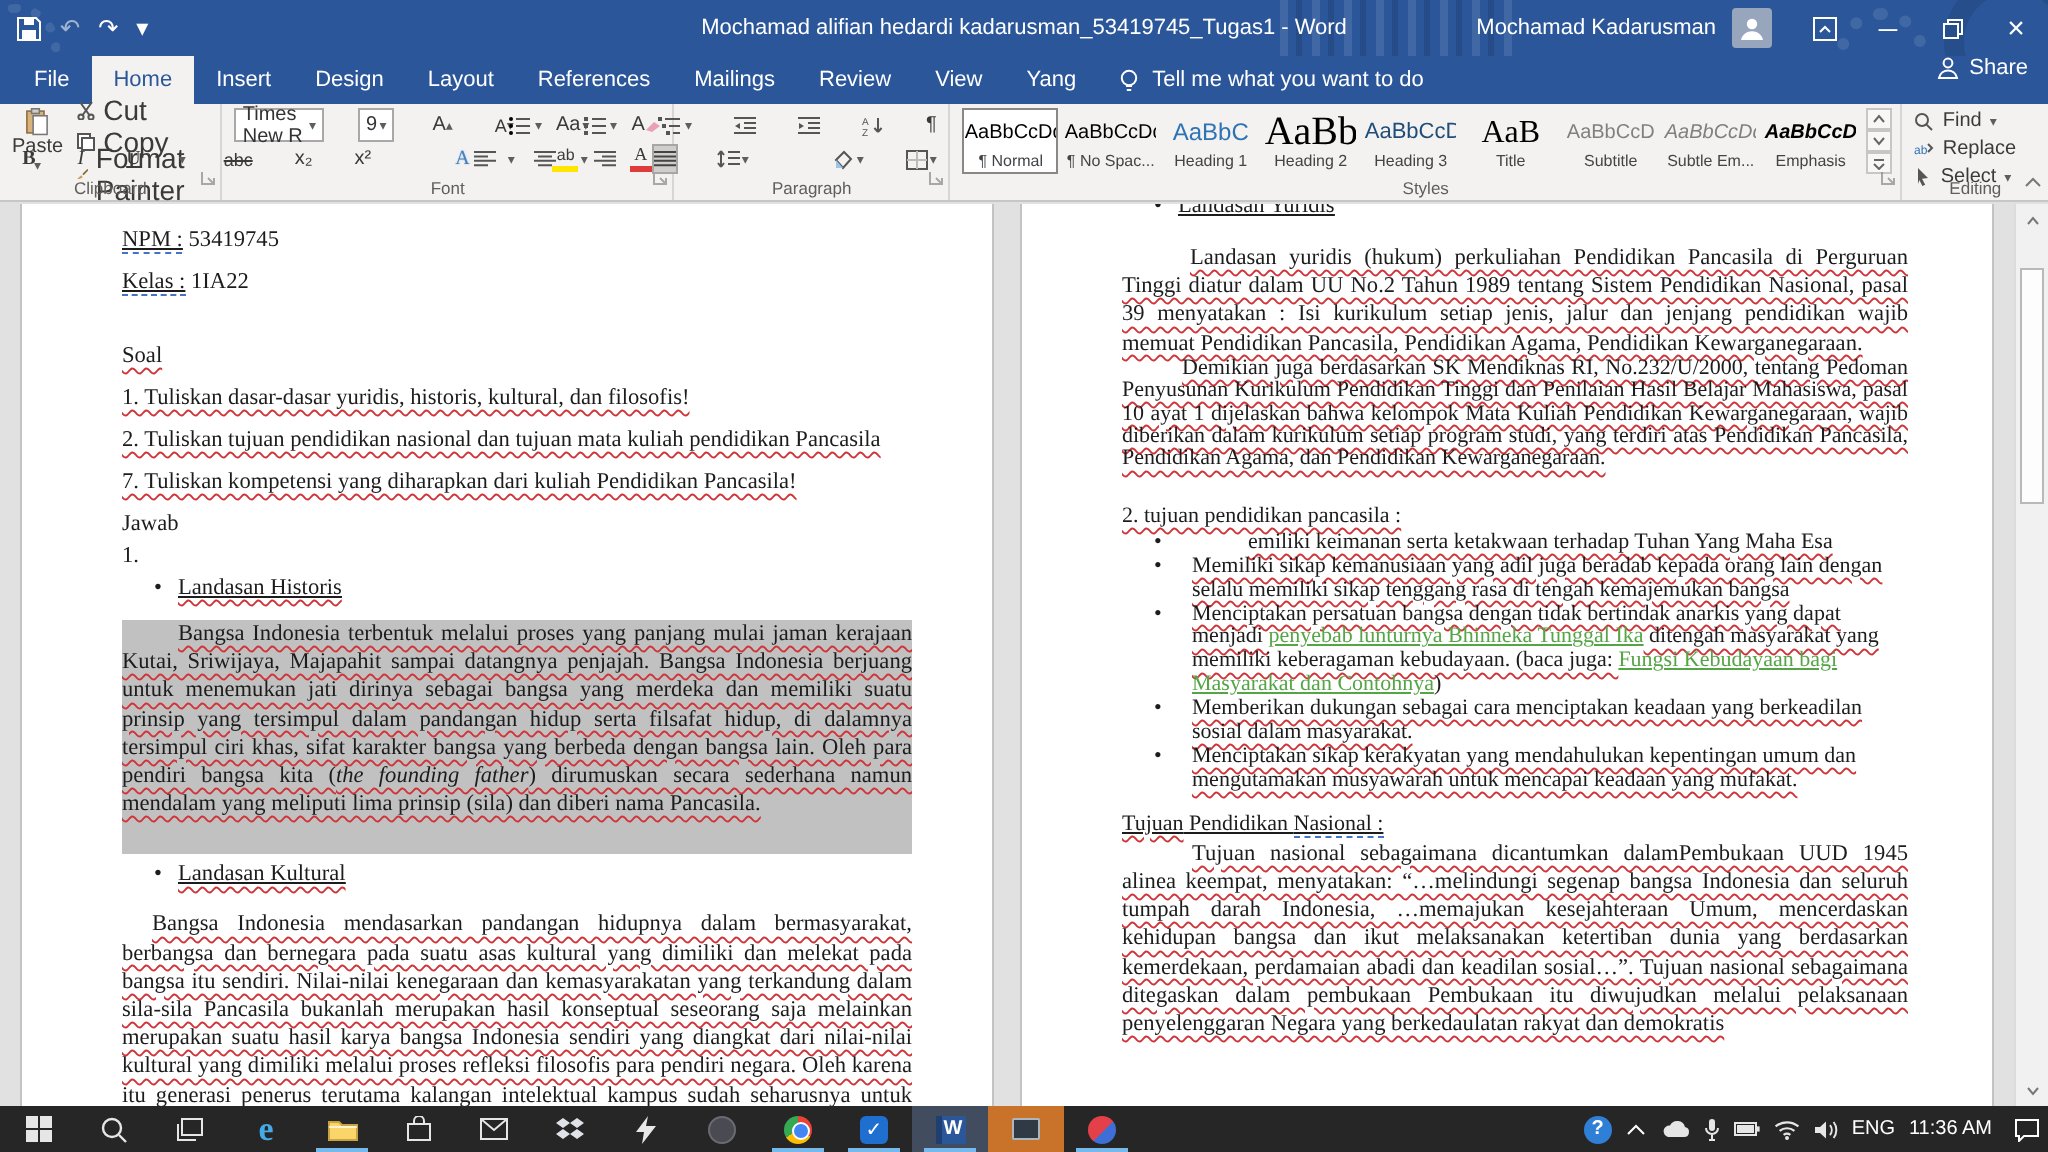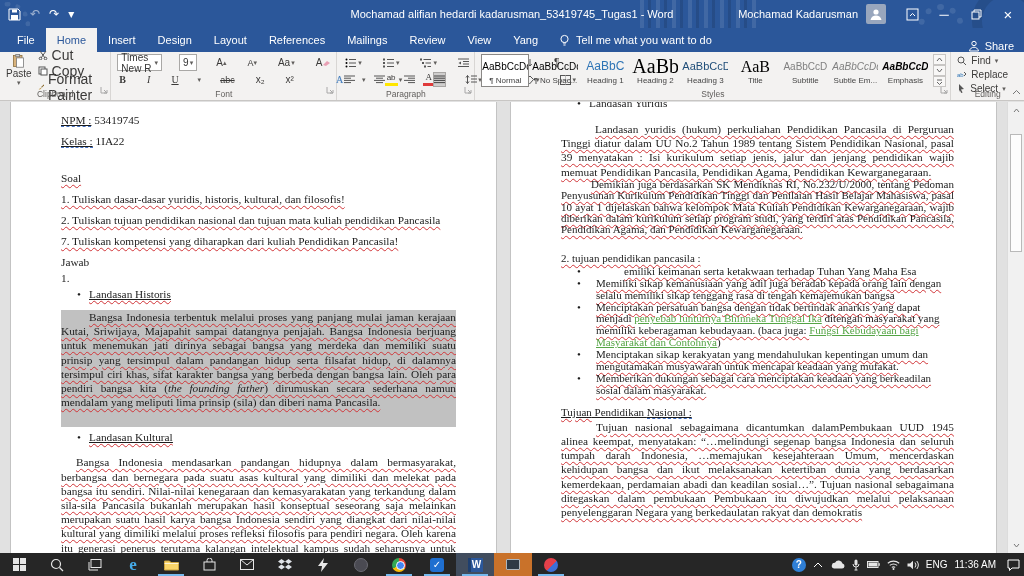--- a/index.html
+++ b/index.html
@@ -20,28 +20,28 @@
 .tb-right { position:absolute; right:0; top:0; height:28px; display:flex; align-items:center; z-index:3; }
 .tb-user { color:#fff; font-size:11px; margin-right:8px; }
 .tb-avatar { width:20px; height:20px; background:#98a6bd; border-radius:2px; margin-right:10px; display:flex; align-items:center; justify-content:center; }
 .winbtn { width:32px; height:28px; display:flex; align-items:center; justify-content:center; color:#fff; font-size:13px; }
 
 
 .menubar { position:absolute; top:28px; left:0; width:1024px; height:24px; background:#2b579a; display:flex; align-items:stretch; padding-left:6px; }
 .mtab { color:#fff; font-size:11px; padding:0 11px; display:flex; align-items:center; }
 .mtab.active { background:#f3f2f1; color:#2b579a; }
 .tellme { display:flex; align-items:center; gap:6px; color:#fff; font-size:11px; padding:0 10px; }
-.share { position:absolute; right:10px; top:0; height:24px; display:flex; align-items:flex-end; gap:5px; color:#fff; font-size:11px; }
+.share { position:absolute; right:10px; top:0; height:24px; display:flex; align-items:flex-start; gap:5px; color:#fff; font-size:11px; }
 
 
 .ribbon { position:absolute; top:52px; left:0; width:1024px; height:49px; background:#f3f2f1; border-bottom:1px solid #c8c6c4; display:flex; }
 .rgroup { position:relative; height:100%; border-right:1px solid #d8d6d4; padding:2px 4px 13px 6px; }
 .glabel { position:absolute; bottom:1px; left:0; right:0; text-align:center; font-size:8.5px; color:#605e5c; }
 .launcher { position:absolute; right:2px; bottom:2px; opacity:.7; }
-.rrow { display:flex; align-items:center; gap:17px; height:17px; }
+.rrow { display:flex; align-items:center; gap:17px; height:17px;justify-content:flex-end; }
 .rbtn { font-size:10px; color:#3b3a39; display:flex; align-items:center; gap:1px; padding:0 2px; }
 .caret { font-size:7px; color:#605e5c; }
 .combo { border:1px solid #a9a8a6; background:#fff; font-size:10px; color:#333; height:17px; display:flex; align-items:center; justify-content:space-between; padding:0 3px; }
 .vdiv { width:1px; height:14px; background:#d8d6d4; margin:0 2px; }
 
 .clip-wrap { display:flex; gap:6px; height:100%; }
 .paste-btn { width:36px; display:flex; flex-direction:column; align-items:center; justify-content:center; font-size:10px; color:#3b3a39; }
 .clip-col { display:flex; flex-direction:column; justify-content:center; gap:2px; }
 .clip-item { display:flex; align-items:center; gap:4px; font-size:14px; color:#3b3a39; height:14px; }
 
@@ -525,22 +525,22 @@
 
     <div class="page page-right doc">
       <div class="bullet-h clip-head" style="margin-top:5px"><span class="usolid"><span class="sq">Landasan Yuridis</span></span></div>
       <div class="rp-par1 sq" style="margin-top:14px">Landasan yuridis (hukum) perkuliahan Pendidikan Pancasila di Perguruan Tinggi diatur dalam UU No.2 Tahun 1989 tentang Sistem Pendidikan Nasional, pasal 39 menyatakan : Isi kurikulum setiap jenis, jalur dan jenjang pendidikan wajib memuat Pendidikan Pancasila, Pendidikan Agama, Pendidikan Kewarganegaraan.</div>
       <div class="rp-par2 sq">Demikian juga berdasarkan SK Mendiknas RI, No.232/U/2000, tentang Pedoman Penyusunan Kurikulum Pendidikan Tinggi dan Penilaian Hasil Belajar Mahasiswa, pasal 10 ayat 1 dijelaskan bahwa kelompok Mata Kuliah Pendidikan Kewarganegaraan, wajib diberikan dalam kurikulum setiap program studi, yang terdiri atas Pendidikan Pancasila, Pendidikan Agama, dan Pendidikan Kewarganegaraan.</div>
       <div class="sq" style="margin-top:16px; font-size:11px">2. tujuan pendidikan pancasila :</div>
       <div class="rp-bullets">
         <div class="rb sq"><span class="b1-indent">emiliki keimanan serta ketakwaan terhadap Tuhan Yang Maha Esa</span></div>
         <div class="rb sq">Memiliki sikap kemanusiaan yang adil juga beradab kepada orang lain dengan selalu memiliki sikap tenggang rasa di tengah kemajemukan bangsa</div>
         <div class="rb"><span class="sq">Menciptakan persatuan bangsa dengan tidak bertindak anarkis yang dapat menjadi </span><span class="glink">penyebab lunturnya Bhinneka Tunggal Ika</span><span class="sq"> ditengah masyarakat yang memiliki keberagaman kebudayaan. (baca juga: </span><span class="glink">Fungsi Kebudayaan bagi Masyarakat dan Contohnya</span><span>)</span></div>
+        <div class="rb sq">Memberikan dukungan sebagai cara menciptakan keadaan yang berkeadilan sosial dalam masyarakat.</div>
         <div class="rb sq">Menciptakan sikap kerakyatan yang mendahulukan kepentingan umum dan mengutamakan musyawarah untuk mencapai keadaan yang mufakat.</div>
-        <div class="rb sq">Memberikan dukungan sebagai cara menciptakan keadaan yang berkeadilan sosial dalam masyarakat.</div>
       </div>
       <div style="margin-top:9px; font-size:11px"><span class="usolid"><span class="sq">Tujuan</span><span> Pendidikan </span><span class="gb">Nasional :</span></span></div>
       <div class="par sq" style="text-indent:35px; margin-top:2px">Tujuan nasional sebagaimana dicantumkan dalamPembukaan UUD 1945 alinea keempat, menyatakan: “…melindungi segenap bangsa Indonesia dan seluruh tumpah darah Indonesia, …memajukan kesejahteraan Umum, mencerdaskan kehidupan bangsa dan ikut melaksanakan ketertiban dunia yang berdasarkan kemerdekaan, perdamaian abadi dan keadilan sosial…”. Tujuan nasional sebagaimana ditegaskan dalam pembukaan Pembukaan itu diwujudkan melalui pelaksanaan penyelenggaran Negara yang berkedaulatan rakyat dan demokratis</div>
     </div>
 
     <div class="vscroll">
       <div class="varrow" style="top:0">
           <svg width="7" height="5" viewBox="0 0 7 5">
             <path d="M1 4l2.5-3L6 4" fill="none" stroke="#777"></path>
           </svg>

